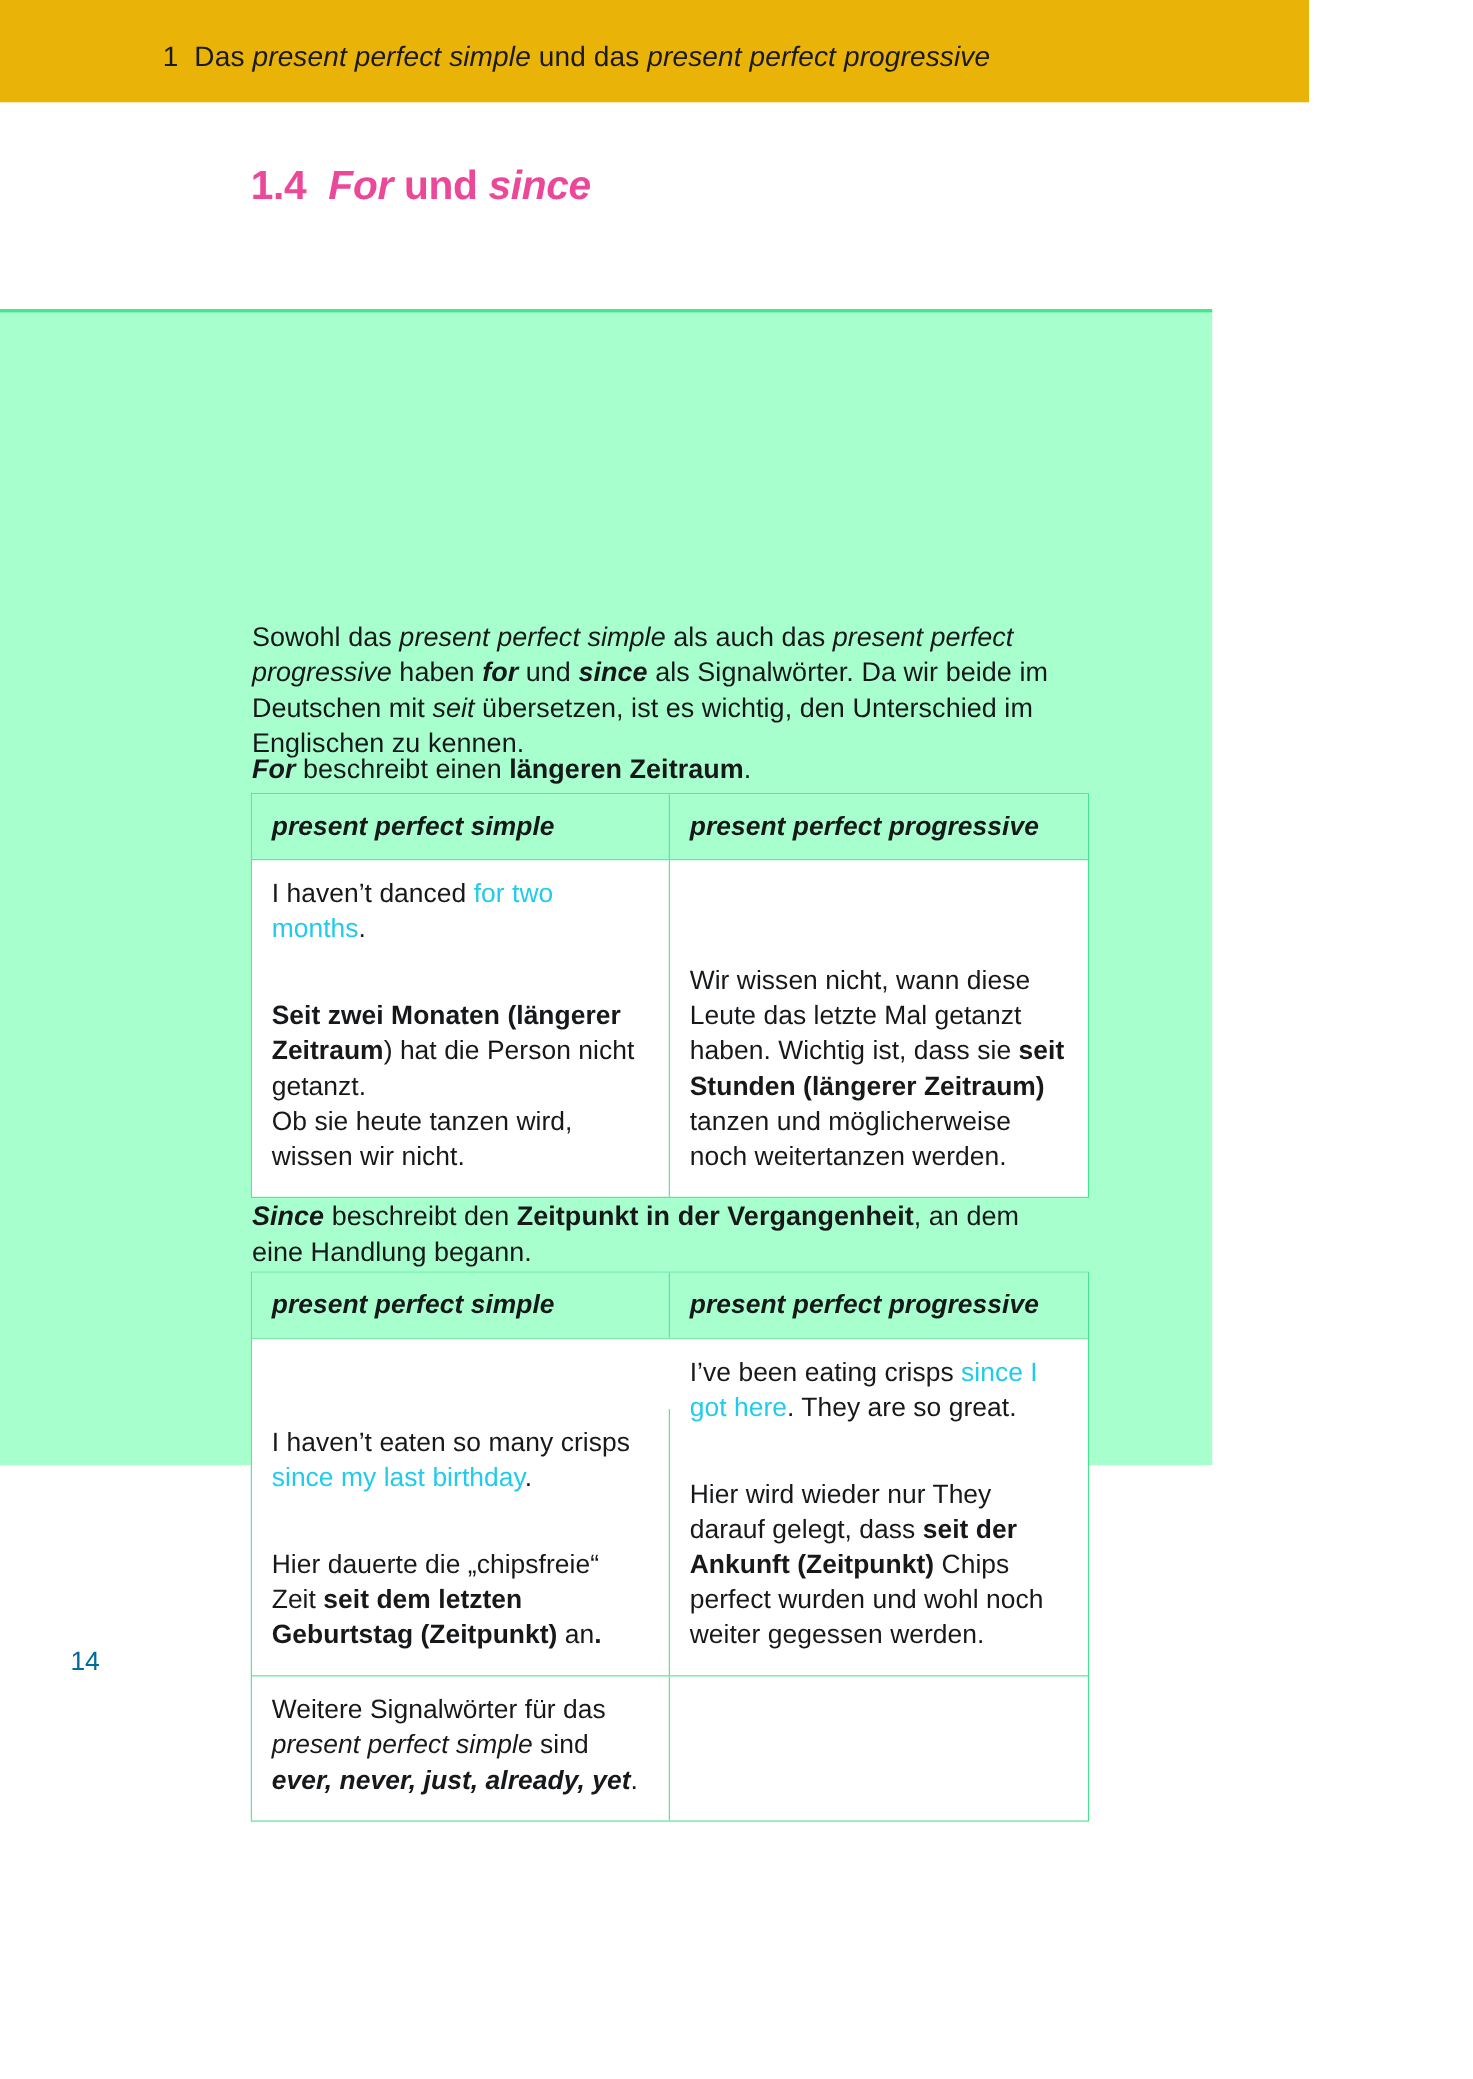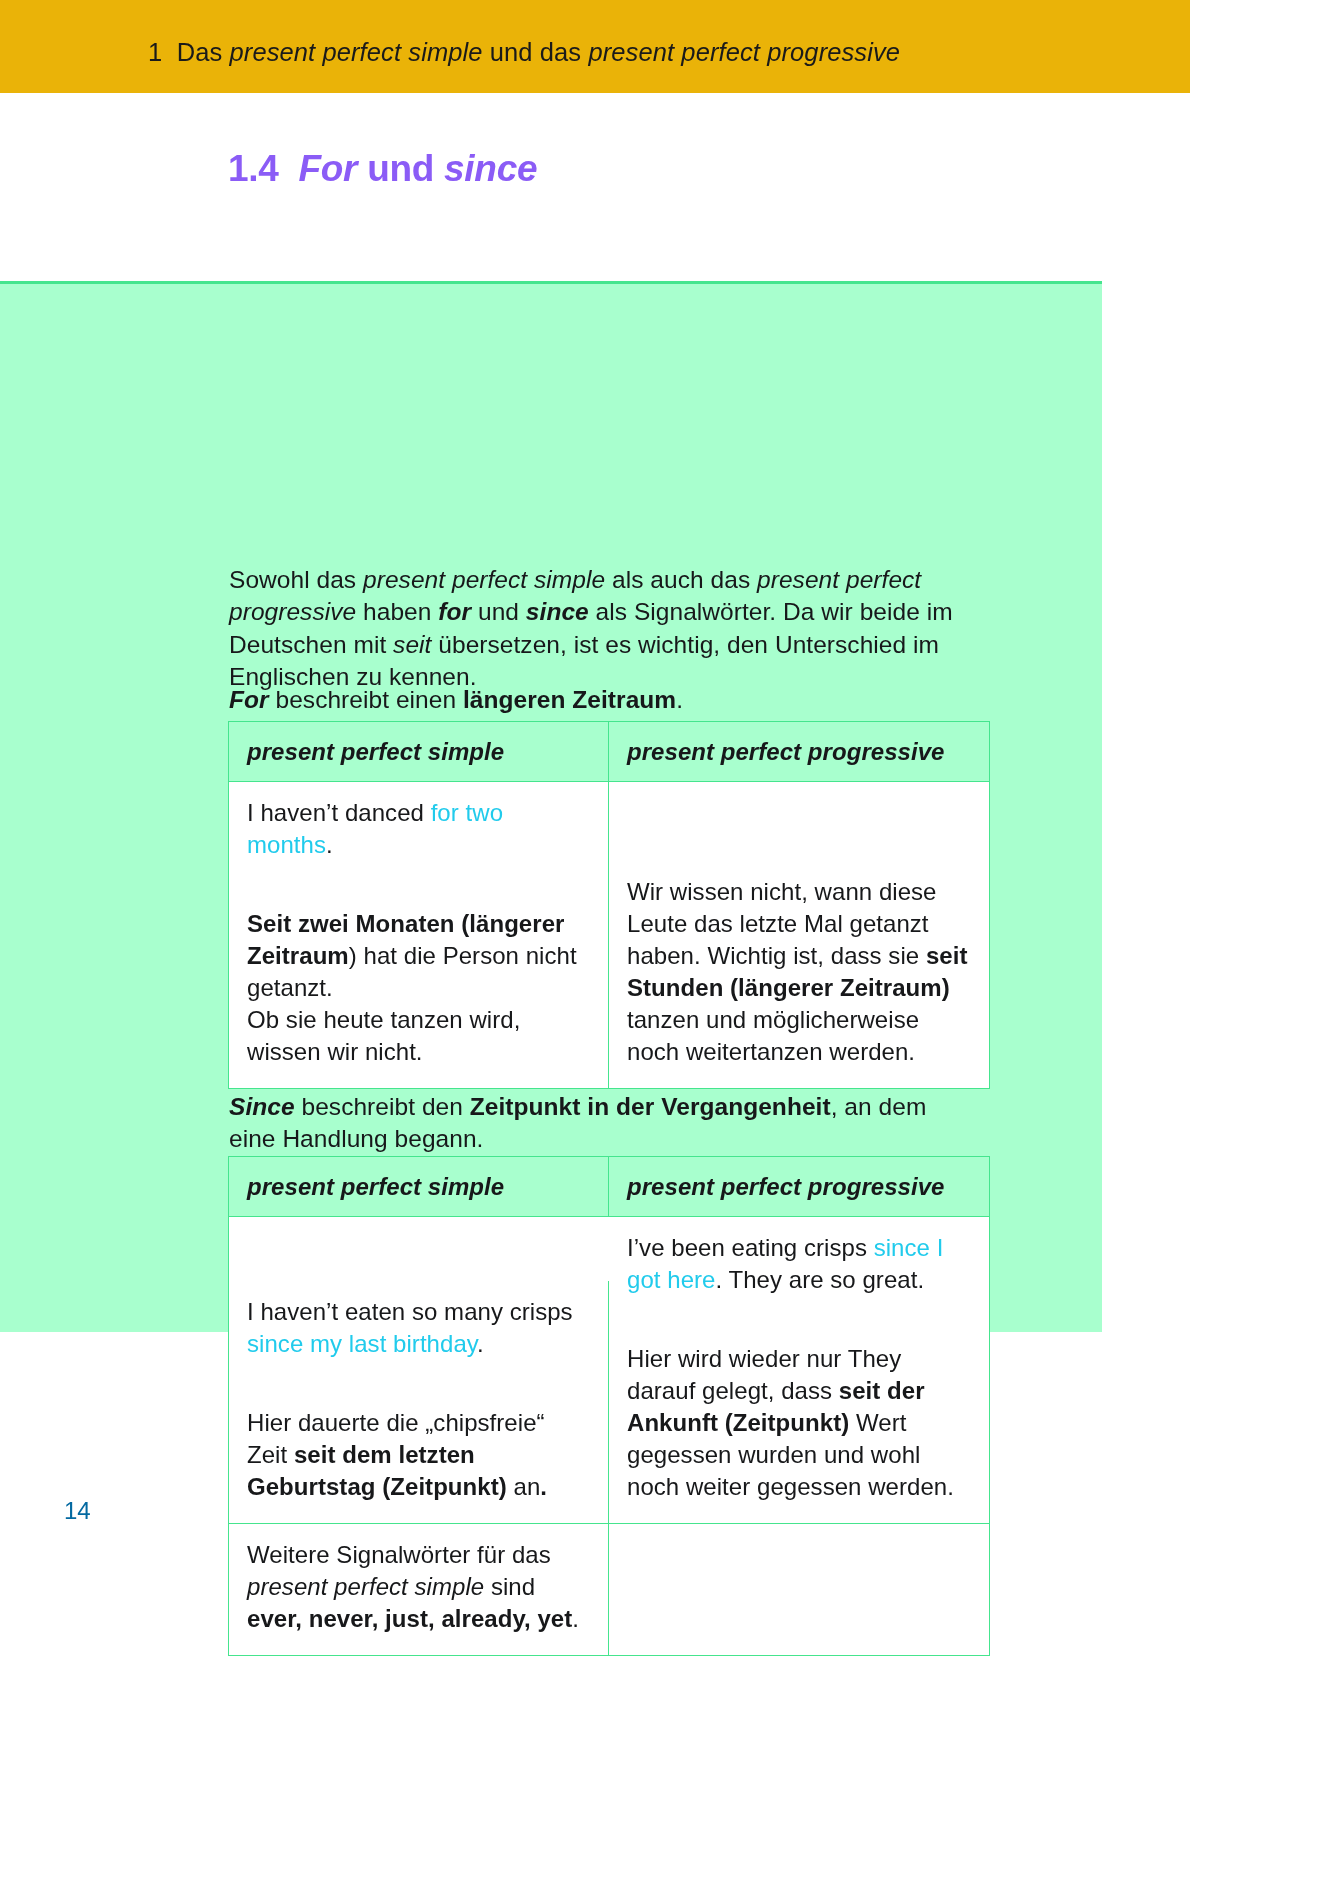--- a/index.html
+++ b/index.html
@@ -46,21 +46,21 @@
 
   
   .section-heading {
     position: absolute;
     left: 228px;
     top: 148px;
     font-size: 37px;
     font-weight: 700;
     line-height: 1.15;
     letter-spacing: -0.3px;
-    color: #8b5cf6;
+    color: #ec4899;
     white-space: nowrap;
   }
   .section-heading .n { font-weight: 700; }
   .section-heading i { font-style: italic; font-weight: 700; }
 
   
   .panel {
     position: absolute;
     left: 0;
     top: 281px;
@@ -115,21 +115,21 @@
     padding-top: 14px;
     padding-bottom: 13px;
     font-size: 24px;
   }
   .gtable .head-row { border-bottom: 1.6px solid #45E58E; }
   .gtable .body-row { border-bottom: 1.6px solid #45E58E; align-items: flex-end; }
   .gtable .body-row.last { border-bottom: none; }
 
   .cell i { font-style: italic; }
   .cell b { font-weight: 700; }
-  .cell b.bi { font-weight: 700; }
+  .cell b.bi { font-weight: 700; font-style: italic; }
   .hl { color: #21CBEC; }
 
   .table-for   { top: 437px; }
   .table-since { top: 872px; }
 
   .gtable .cell p { margin: 0; }
   .gtable .cell p + p { margin-top: 47px; }
 
   
   .page-number {
@@ -183,21 +183,21 @@
       <div class="cell left">present perfect simple</div>
       <div class="cell right">present perfect progressive</div>
     </div>
     <div class="row body-row">
       <div class="cell left">
         <p><span>I haven’t eaten so many crisps </span><span class="hl">since my last birthday</span><span>.</span></p>
         <p><span>Hier dauerte die „chipsfreie“ Zeit </span><b>seit dem letzten Geburtstag (Zeitpunkt)</b><span> an</span><b>.</b></p>
       </div>
       <div class="cell right">
         <p><span>I’ve been eating crisps </span><span class="hl">since I got here</span><span>. They are so great.</span></p>
-        <p><span>Hier wird wieder nur They darauf gelegt, dass </span><b>seit der Ankunft (Zeitpunkt)</b><span> Wert gegessen wurden und wohl noch weiter gegessen werden.</span></p>
+        <p><span>Hier wird wieder nur They darauf gelegt, dass </span><b>seit der Ankunft (Zeitpunkt)</b><span> Chips perfect wurden und wohl noch weiter gegessen werden.</span></p>
       </div>
     </div>
     <div class="row body-row last">
       <div class="cell left">
         <p><span>Weitere Signalwörter für das </span><i>present perfect simple</i><span> sind </span><b class="bi">ever, never, just, already, yet</b><span>.</span></p>
       </div>
       <div class="cell right"></div>
     </div>
   </div>
 

